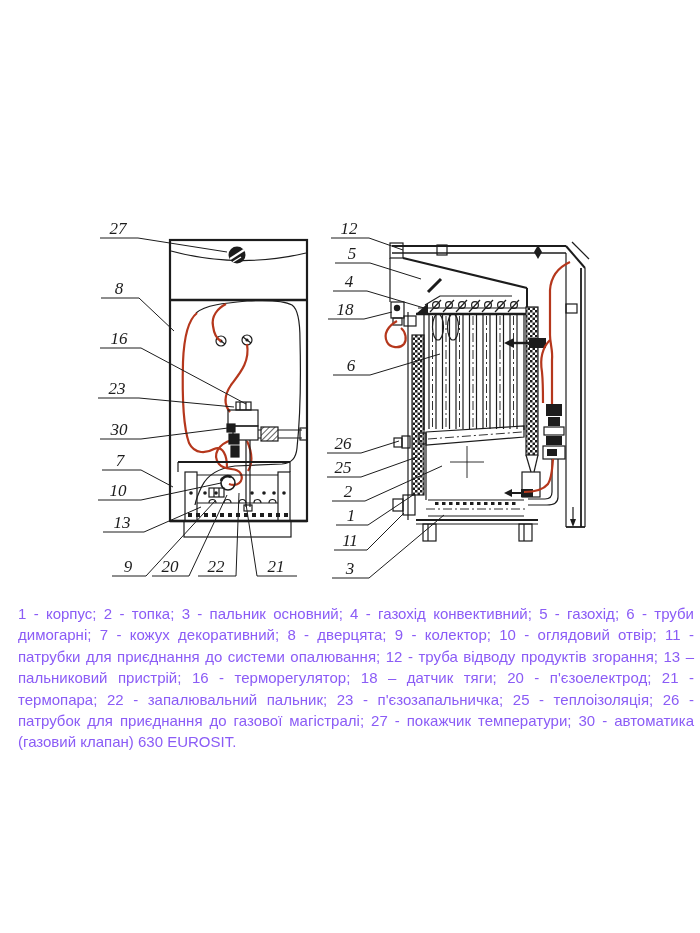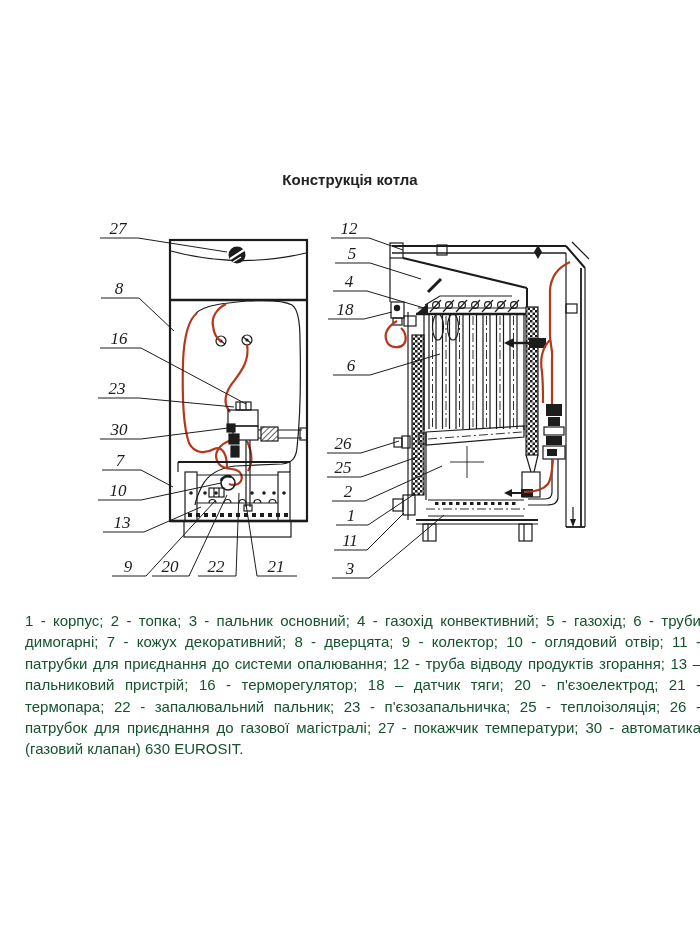--- a/index.html
+++ b/index.html
@@ -1,31 +1,30 @@
 <!DOCTYPE html>
 <html><head>
 <meta charset="utf-8">
 <style>
   html,body{margin:0;padding:0;background:#fff;}
   .page{position:relative;width:700px;height:933px;background:#fff;overflow:hidden;
         font-family:"Liberation Sans",sans-serif;}
   .title{position:absolute;top:171px;left:0;width:700px;text-align:center;
          font-size:15px;font-weight:bold;color:#222;}
   .legend{position:absolute;top:598px;left:13px;width:676px;
-          font-size:15px;line-height:21.4px;color:#14532d;text-align:justify;margin:12px;}
+          font-size:15px;line-height:21.4px;color:#8b5cf6;text-align:justify;margin:5px;}
   svg{position:absolute;top:0;left:0;}
   svg text.co{font-family:"Liberation Serif",serif;font-style:italic;font-size:17px;
               fill:#1c1c1c;text-anchor:middle;}
 </style>
 </head>
 <body>
 
 <div class="page">
 
-  <div class="title">Конструкція котла</div>
 
   <svg width="700" height="595" viewBox="0 0 700 595">
     <defs>
       <pattern id="chk" width="5" height="5" patternUnits="userSpaceOnUse">
         <rect width="5" height="5" fill="#fff"></rect>
         <rect width="2.5" height="2.5" fill="#1c1c1c"></rect>
         <rect x="2.5" y="2.5" width="2.5" height="2.5" fill="#1c1c1c"></rect>
       </pattern>
       <pattern id="hatch" width="4" height="4" patternUnits="userSpaceOnUse" patternTransform="rotate(45)">
         <rect width="4" height="4" fill="#fff"></rect>

